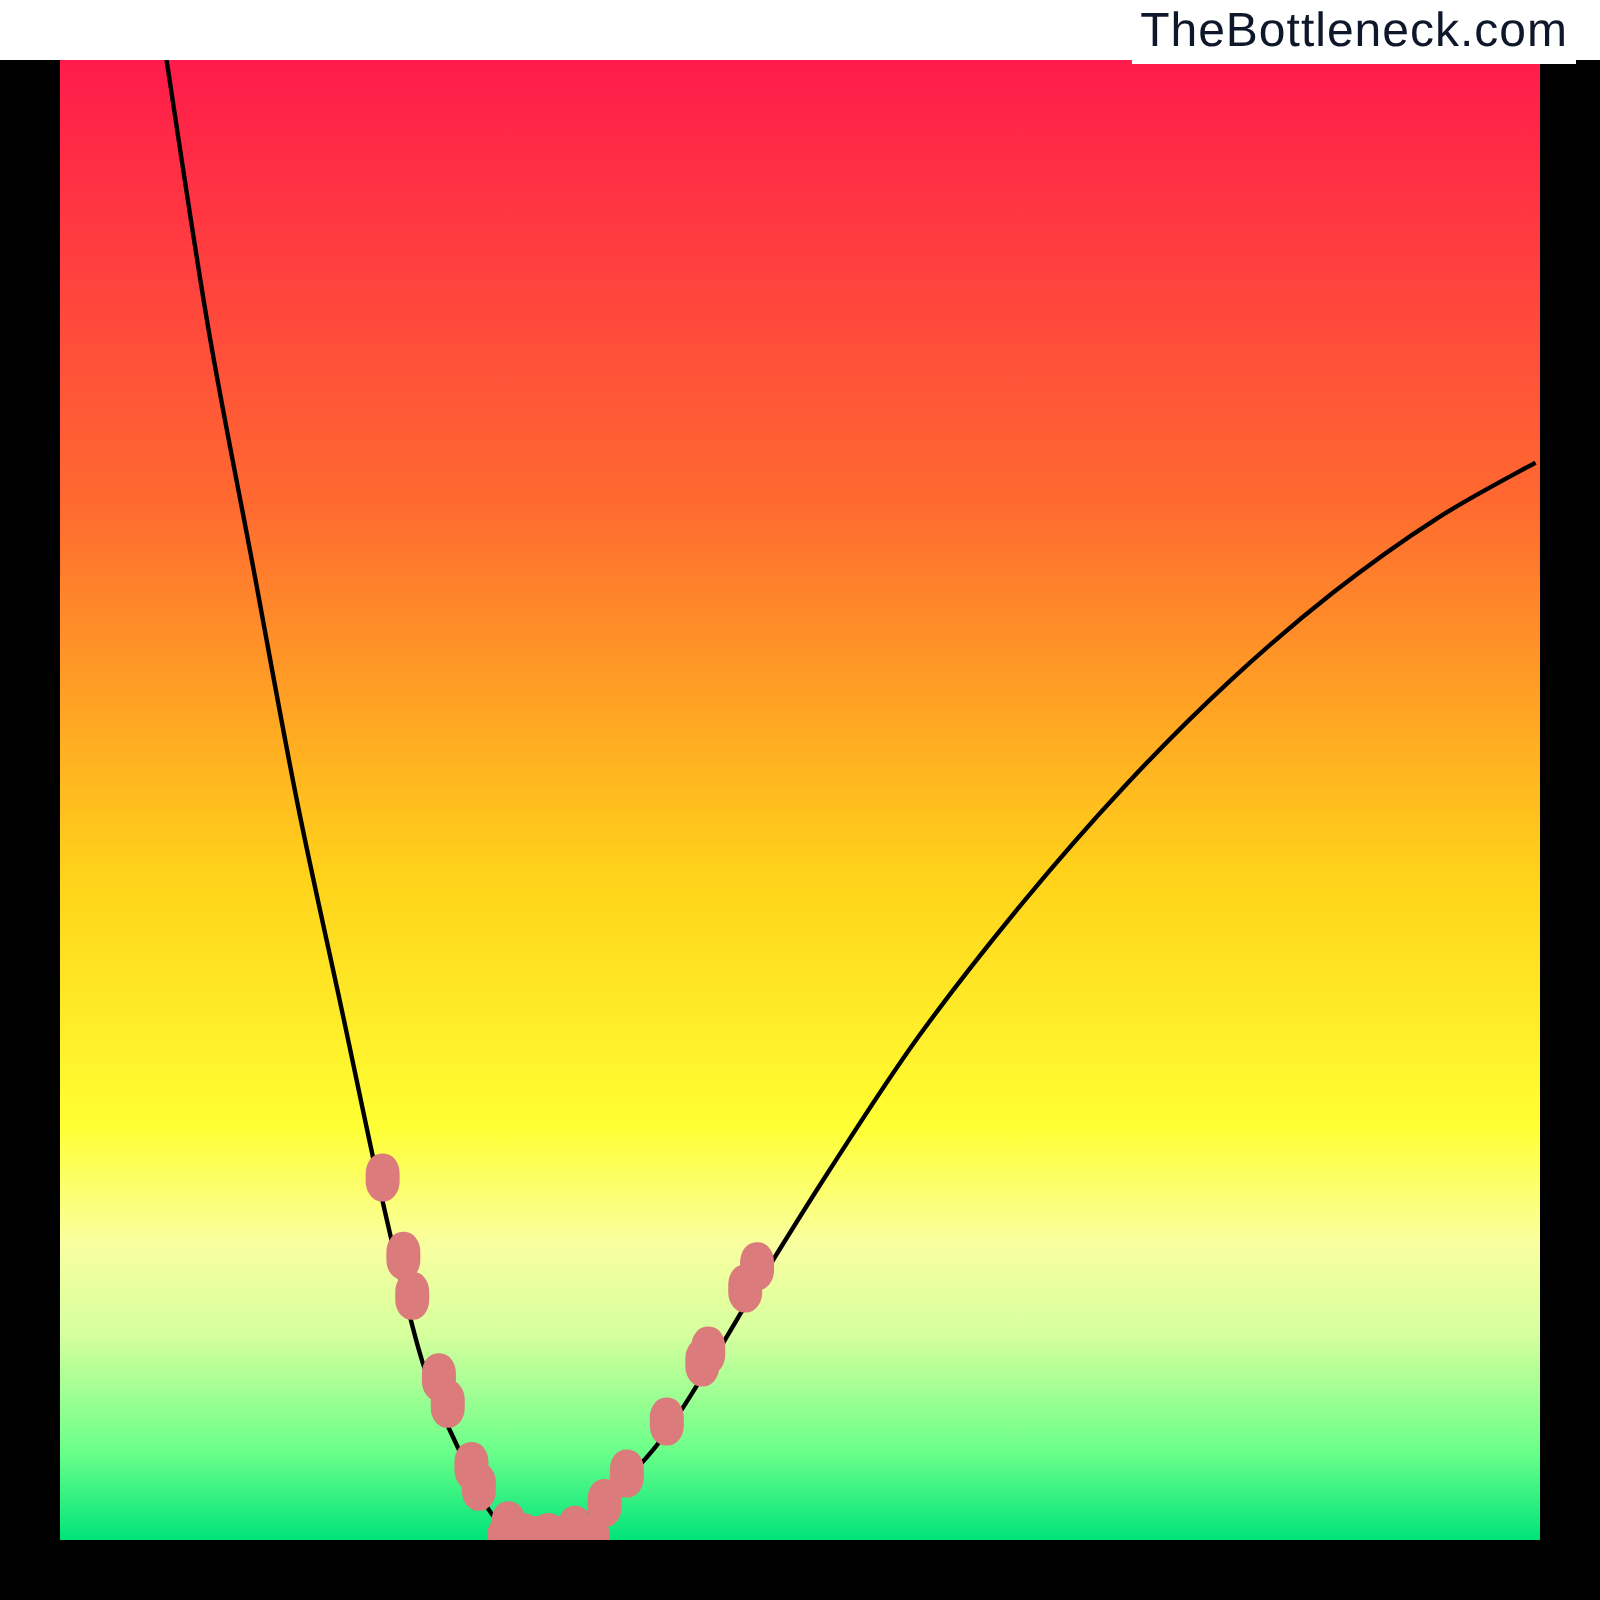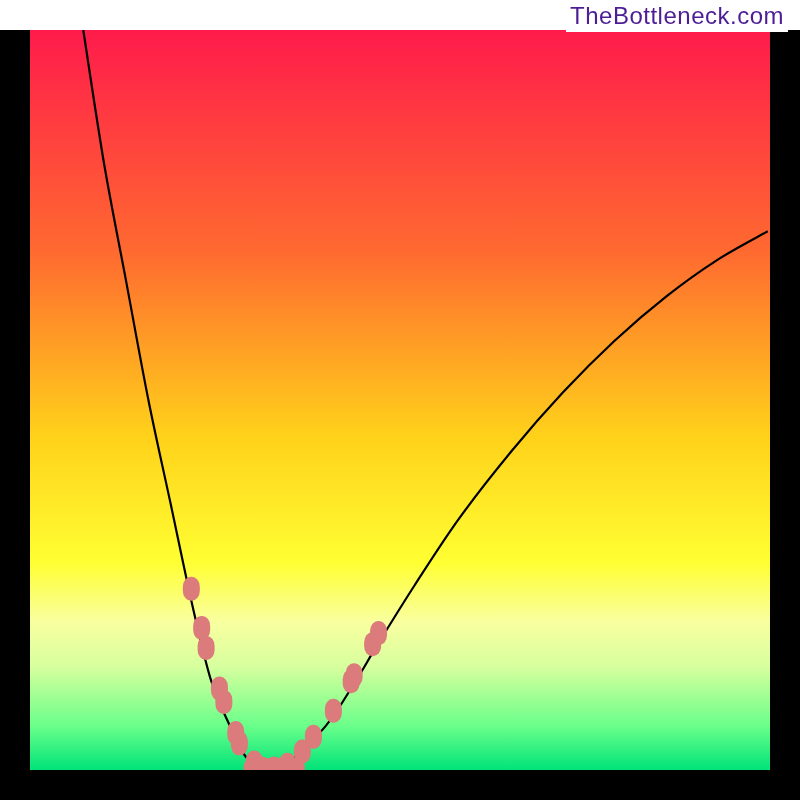--- a/index.html
+++ b/index.html
@@ -14,21 +14,21 @@
     width: 800px;
     height: 800px;
     background: #000;
     position: relative;
     box-sizing: border-box;
   }
   .watermark {
     position: absolute;
     top: 2px;
     right: 12px;
-    color: #4c1d95;
+    color: #0f172a;
     font-size: 24px;
     font-weight: 400;
     letter-spacing: 0.5px;
     z-index: 10;
     background: #fff;
     padding: 0 4px 2px 4px;
   }
   
   .top-white {
     position: absolute;

